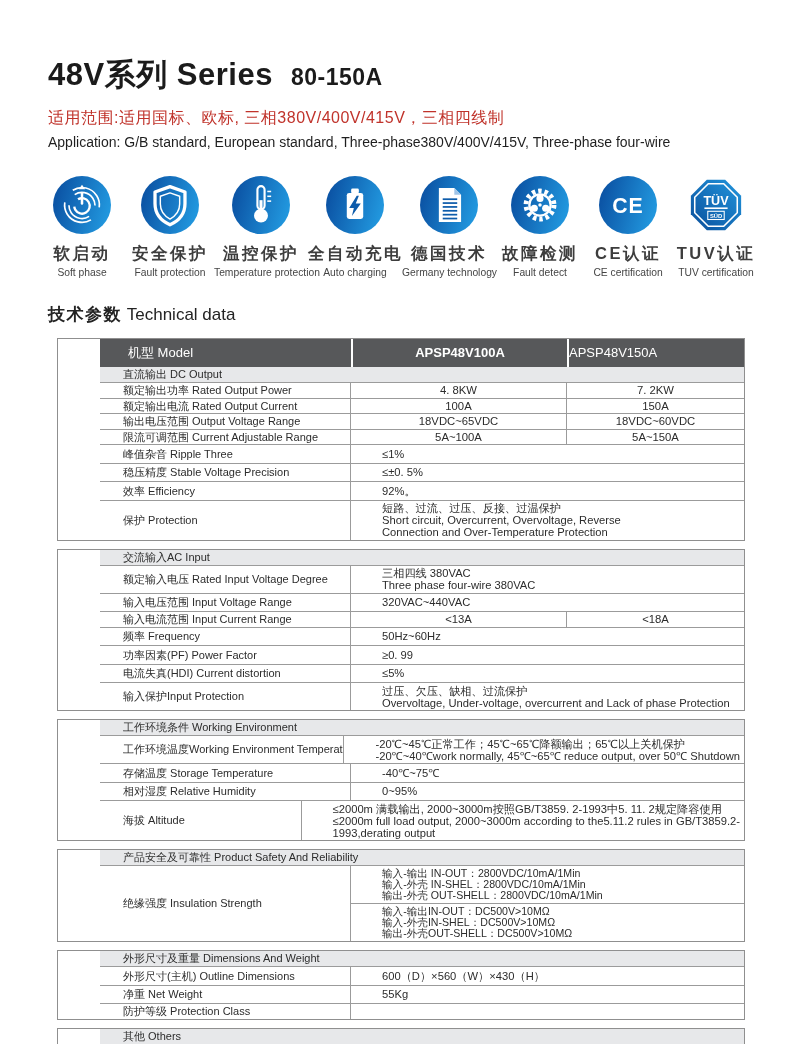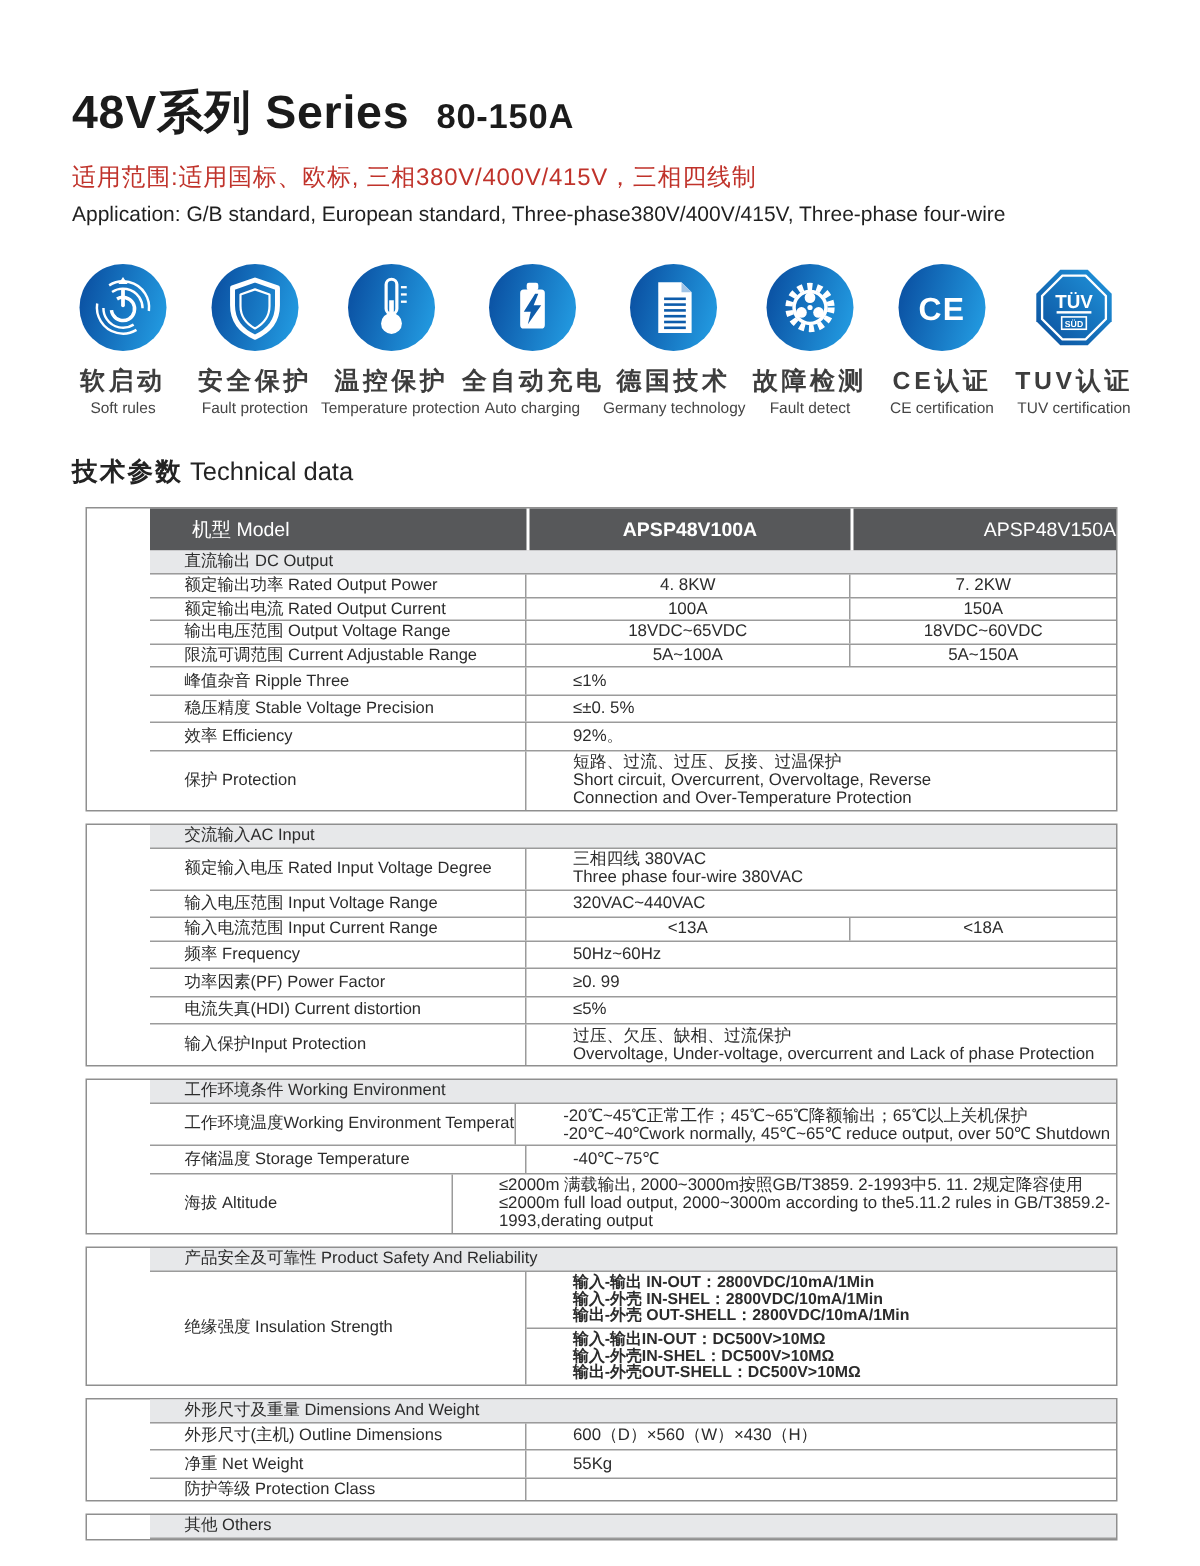--- a/index.html
+++ b/index.html
@@ -29,37 +29,37 @@
   
   .tech { margin:25px 0 0 48px; font-size:17px; color:#232323; }
   .tech .cn { font-weight:bold; letter-spacing:1.5px; }
 
   
   .spec { margin:12px 0 0 57px; width:688px; }
   .block { border:1px solid #8f8f8f; margin-bottom:8px; background:#fff;padding-left:42px; }
   .thead { display:flex; background:#57585a; color:#fff; height:28px; font-size:13px; }
   .hc0 { width:251px; padding-left:28px; box-sizing:border-box; line-height:28px; }
   .hc1 { width:216px; text-align:center; border-left:2px solid #fff; box-sizing:border-box; line-height:28px;font-weight:bold; }
-  .hc2 { flex:1; text-align:right; border-left:2px solid #fff; box-sizing:border-box; line-height:28px; }
+  .hc2 { flex:1; text-align:left; border-left:2px solid #fff; box-sizing:border-box; line-height:28px; }
   .sect { background:#e7e8ea; height:15px; line-height:15px; padding-left:23px;
           font-size:11px; color:#2c2c2c; border-bottom:1px solid #9b9b9b; white-space:nowrap; }
   .trow { display:flex; border-bottom:1px solid #9b9b9b; align-items:stretch; }
   .block .trow:last-child { border-bottom:none; }
   .lbl { width:251px; box-sizing:border-box; padding:1px 2px 1px 23px;
          border-right:1px solid #9b9b9b; display:flex; align-items:center;
          font-size:11px; line-height:12.5px; color:#2c2c2c; white-space:nowrap; overflow:hidden; }
   .vcell { display:flex; align-items:center; justify-content:center;
            font-size:11.3px; color:#2c2c2c; min-height:14.5px; }
   .vc1 { width:216px; box-sizing:border-box; border-right:1px solid #9b9b9b; }
   .vc2 { flex:1; }
   .vlines { flex:1; display:flex; flex-direction:column; justify-content:center;
             padding:1.5px 4px 1.5px 31px; min-height:14.5px; }
   .vline { font-size:11.2px; line-height:12px; color:#2c2c2c; white-space:nowrap; }
   .vstack { flex:1; display:flex; flex-direction:column; }
-  .vsub { padding:2px 4px 2px 31px;font-weight:bold; }
+  .vsub { padding:2px 4px 2px 31px; }
   .vsub + .vsub { border-top:1px solid #9b9b9b; }
   .vsub .vline { font-size:10.6px; line-height:11px; }
 </style>
 </head>
 <body>
 
 <div class="hdr">
   <div class="t1">
     <span>48V系列</span>
     <span>Series</span>
@@ -74,21 +74,21 @@
       <div class="fcircle">
         <svg viewBox="0 0 60 60">
           <path d="M30 9 l3.2 4.8 h-6.4 z" fill="#fff"></path>
           <line x1="30" y1="18" x2="30" y2="28.5" stroke="#fff" stroke-width="2.6" stroke-linecap="round"></line>
           <circle cx="30" cy="31" r="8" fill="none" stroke="#fff" stroke-width="2.4" stroke-dasharray="41 9.3" transform="rotate(-121 30 31)"></circle>
           <circle cx="30" cy="30.5" r="13.5" fill="none" stroke="#fff" stroke-width="1.7" stroke-dasharray="29 13.4" transform="rotate(-124 30 30.5)"></circle>
           <circle cx="30" cy="30" r="18" fill="none" stroke="#fff" stroke-width="1.7" stroke-dasharray="40.5 16" transform="rotate(-122 30 30)"></circle>
         </svg>
       </div>
       <div class="fcn">软启动</div>
-      <div class="fen">Soft rules</div>
+      <div class="fen">Soft phase</div>
     </div>
     <div class="feature">
       <div class="fcircle">
         <svg viewBox="0 0 60 60">
           <path d="M30 11 L45.5 16.5 V28.5 C45.5 39.5 39 46.5 30 50.5 C21 46.5 14.5 39.5 14.5 28.5 V16.5 Z" fill="none" stroke="#fff" stroke-width="3.4" stroke-linejoin="round"></path>
           <path d="M30 17.5 L40 21 V29 C40 36.5 35.5 41.5 30 44.5 C24.5 41.5 20 36.5 20 29 V21 Z" fill="none" stroke="#fff" stroke-width="1.5" stroke-linejoin="round"></path>
         </svg>
       </div>
       <div class="fcn">安全保护</div>
       <div class="fen">Fault protection</div>
@@ -298,20 +298,26 @@
           <div class="vline">-20℃~40℃work normally, 45℃~65℃  reduce output, over 50℃ Shutdown</div>
         </div>
       </div>
       <div class="trow">
         <div class="lbl">存储温度 Storage Temperature</div>
         <div class="vlines">
           <div class="vline">-40℃~75℃</div>
         </div>
       </div>
       <div class="trow">
+        <div class="lbl">相对湿度  Relative Humidity</div>
+        <div class="vlines">
+          <div class="vline">0~95%</div>
+        </div>
+      </div>
+      <div class="trow">
         <div class="lbl">海拔 Altitude</div>
         <div class="vlines">
           <div class="vline">≤2000m 满载输出, 2000~3000m按照GB/T3859. 2-1993中5. 11. 2规定降容使用</div>
           <div class="vline">≤2000m full load output,  2000~3000m according to the5.11.2 rules in GB/T3859.2-</div>
           <div class="vline">1993,derating output</div>
         </div>
       </div>
     </div>
     <div class="block">
       <div class="sect">产品安全及可靠性 Product Safety And Reliability</div>

